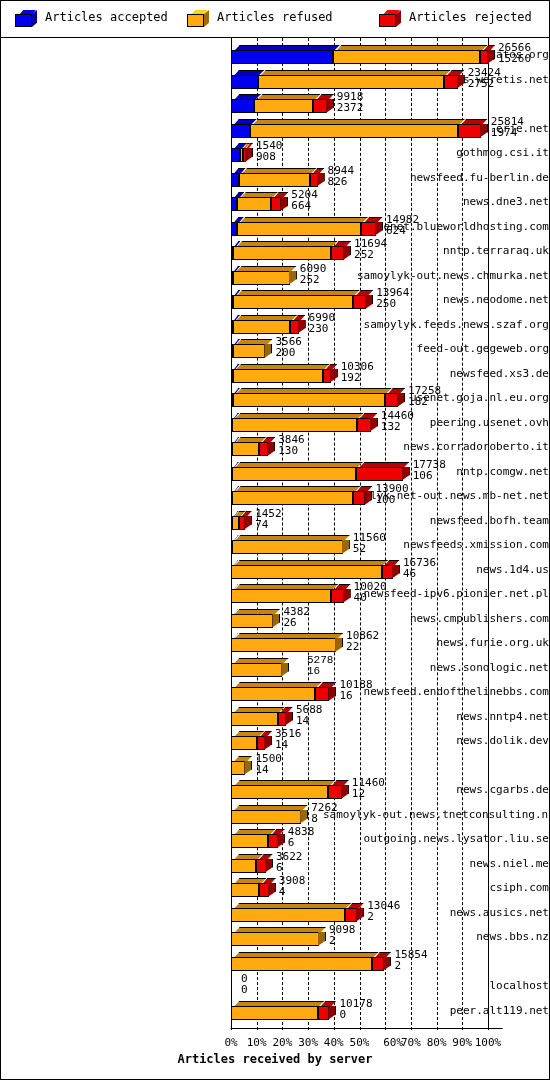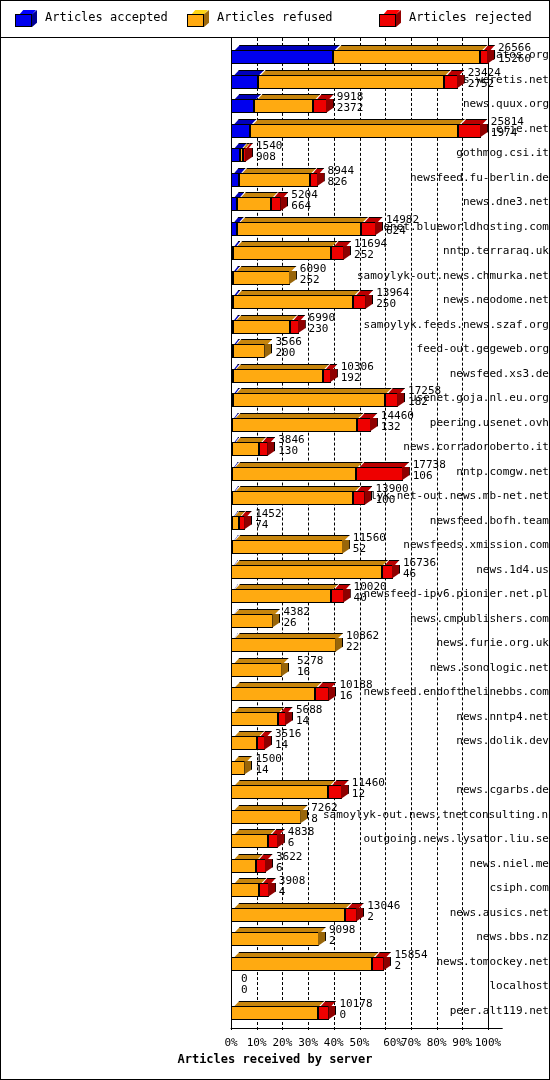--- a/index.html
+++ b/index.html
@@ -109,21 +109,20 @@
           <div class="segtop" style="left: 215.074px; width: 18.6004px; background: rgb(186, 0, 0); clip-path: polygon(0px 100%, 33.9799% 0px, 100% 0px, 66.0201% 100%); border-top: 1px solid rgb(0, 0, 0);"></div>
           <div class="seg" style="left: 213.074px; width: 13.6004px; background: rgb(238, 0, 0);"></div>
           <div class="segside" style="left: 225.674px; top: 5px; background: rgb(143, 0, 0); width: 7px; height: 14px; clip-path: polygon(0px 0px, 100% -40%, 100% 60%, 0px 100%); border-right: 1px solid rgb(0, 0, 0);"></div>
         </div>
         <div class="vallabels" style="left: 466.674px; top: 0px;">
           <span>23424</span>
           <span>2752</span>
         </div>
       </div>
       <div class="row" style="top: 53px; width: 548px;">
-        <div class="rowlabel" style="width: 226px;">news.quux.org</div>
         <div class="bar3d" style="left: 230px; top: 3px; width: 102.861px;">
           <div class="segtop" style="left: 2px; width: 27.9108px; background: rgb(0, 0, 186); clip-path: polygon(0px 100%, 23.4029% 0px, 100% 0px, 76.5971% 100%); border-top: 1px solid rgb(0, 0, 0);"></div>
           <div class="seg" style="left: 0px; width: 22.9108px; background: rgb(0, 0, 238);"></div>
           <div class="segtop" style="left: 24.9108px; width: 64.5297px; background: rgb(199, 133, 13); clip-path: polygon(0px 100%, 10.5216% 0px, 100% 0px, 89.4784% 100%); border-top: 1px solid rgb(0, 0, 0);"></div>
           <div class="seg" style="left: 22.9108px; width: 59.5297px; background: rgb(255, 170, 17);"></div>
           <div class="segtop" style="left: 84.4405px; width: 18.4205px; background: rgb(186, 0, 0); clip-path: polygon(0px 100%, 34.2792% 0px, 100% 0px, 65.7208% 100%); border-top: 1px solid rgb(0, 0, 0);"></div>
           <div class="seg" style="left: 82.4405px; width: 13.4205px; background: rgb(238, 0, 0);"></div>
           <div class="segside" style="left: 94.861px; top: 5px; background: rgb(143, 0, 0); width: 7px; height: 14px; clip-path: polygon(0px 0px, 100% -40%, 100% 60%, 0px 100%); border-right: 1px solid rgb(0, 0, 0);"></div>
         </div>
         <div class="vallabels" style="left: 335.861px; top: 0px;">
@@ -473,21 +472,21 @@
           <span>22</span>
         </div>
       </div>
       <div class="row" style="top: 616.5px; width: 548px;">
         <div class="rowlabel" style="width: 226px;">news.sonologic.net</div>
         <div class="bar3d" style="left: 230px; top: 3px; width: 58.143px;">
           <div class="segtop" style="left: 2.15343px; width: 55.9896px; background: rgb(199, 133, 13); clip-path: polygon(0px 100%, 12.0711% 0px, 100% 0px, 87.9289% 100%); border-top: 1px solid rgb(0, 0, 0);"></div>
           <div class="seg" style="left: 0.153429px; width: 50.9896px; background: rgb(255, 170, 17);"></div>
           <div class="segside" style="left: 50.143px; top: 5px; background: rgb(153, 102, 10); width: 7px; height: 14px; clip-path: polygon(0px 0px, 100% -40%, 100% 60%, 0px 100%); border-right: 1px solid rgb(0, 0, 0);"></div>
         </div>
-        <div class="vallabels" style="left: 296px; top: 0px;">
+        <div class="vallabels" style="left: 306px; top: 0px; font-family: Liberation Mono, monospace;">
           <span>5278</span>
           <span>16</span>
         </div>
       </div>
       <div class="row" style="top: 641px; width: 548px;">
         <div class="rowlabel" style="width: 226px;">newsfeed.endofthelinebbs.com</div>
         <div class="bar3d" style="left: 230px; top: 3px; width: 105.431px;">
           <div class="segtop" style="left: 2.19686px; width: 88.4695px; background: rgb(199, 133, 13); clip-path: polygon(0px 100%, 7.73742% 0px, 100% 0px, 92.2626% 100%); border-top: 1px solid rgb(0, 0, 0);"></div>
           <div class="seg" style="left: 0.196862px; width: 83.4695px; background: rgb(255, 170, 17);"></div>
           <div class="segtop" style="left: 85.6663px; width: 19.7646px; background: rgb(186, 0, 0); clip-path: polygon(0px 100%, 32.1622% 0px, 100% 0px, 67.8378% 100%); border-top: 1px solid rgb(0, 0, 0);"></div>
@@ -626,21 +625,20 @@
           <div class="segtop" style="left: 2px; width: 92.894px; background: rgb(199, 133, 13); clip-path: polygon(0px 100%, 7.37665% 0px, 100% 0px, 92.6233% 100%); border-top: 1px solid rgb(0, 0, 0);"></div>
           <div class="seg" style="left: 0px; width: 87.894px; background: rgb(255, 170, 17);"></div>
           <div class="segside" style="left: 86.894px; top: 5px; background: rgb(153, 102, 10); width: 7px; height: 14px; clip-path: polygon(0px 0px, 100% -40%, 100% 60%, 0px 100%); border-right: 1px solid rgb(0, 0, 0);"></div>
         </div>
         <div class="vallabels" style="left: 327.894px; top: 0px;">
           <span>9098</span>
           <span>2</span>
         </div>
       </div>
       <div class="row" style="top: 910.5px; width: 548px;">
-        <div class="rowlabel" style="width: 226px;">news.tomockey.net</div>
         <div class="bar3d" style="left: 230px; top: 3px; width: 160.429px;">
           <div class="segtop" style="left: 2px; width: 146.155px; background: rgb(199, 133, 13); clip-path: polygon(0px 100%, 4.72479% 0px, 100% 0px, 95.2752% 100%); border-top: 1px solid rgb(0, 0, 0);"></div>
           <div class="seg" style="left: 0px; width: 141.155px; background: rgb(255, 170, 17);"></div>
           <div class="segtop" style="left: 143.155px; width: 17.2743px; background: rgb(186, 0, 0); clip-path: polygon(0px 100%, 36.3178% 0px, 100% 0px, 63.6822% 100%); border-top: 1px solid rgb(0, 0, 0);"></div>
           <div class="seg" style="left: 141.155px; width: 12.2743px; background: rgb(238, 0, 0);"></div>
           <div class="segside" style="left: 152.429px; top: 5px; background: rgb(143, 0, 0); width: 7px; height: 14px; clip-path: polygon(0px 0px, 100% -40%, 100% 60%, 0px 100%); border-right: 1px solid rgb(0, 0, 0);"></div>
         </div>
         <div class="vallabels" style="left: 393.429px; top: 0px;">
           <span>15854</span>
           <span>2</span>

